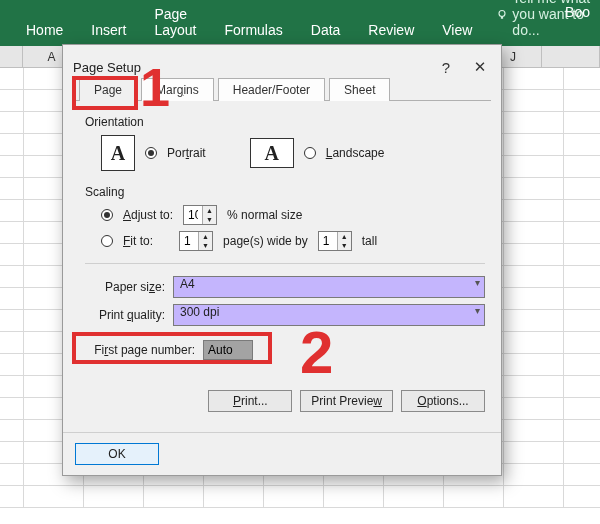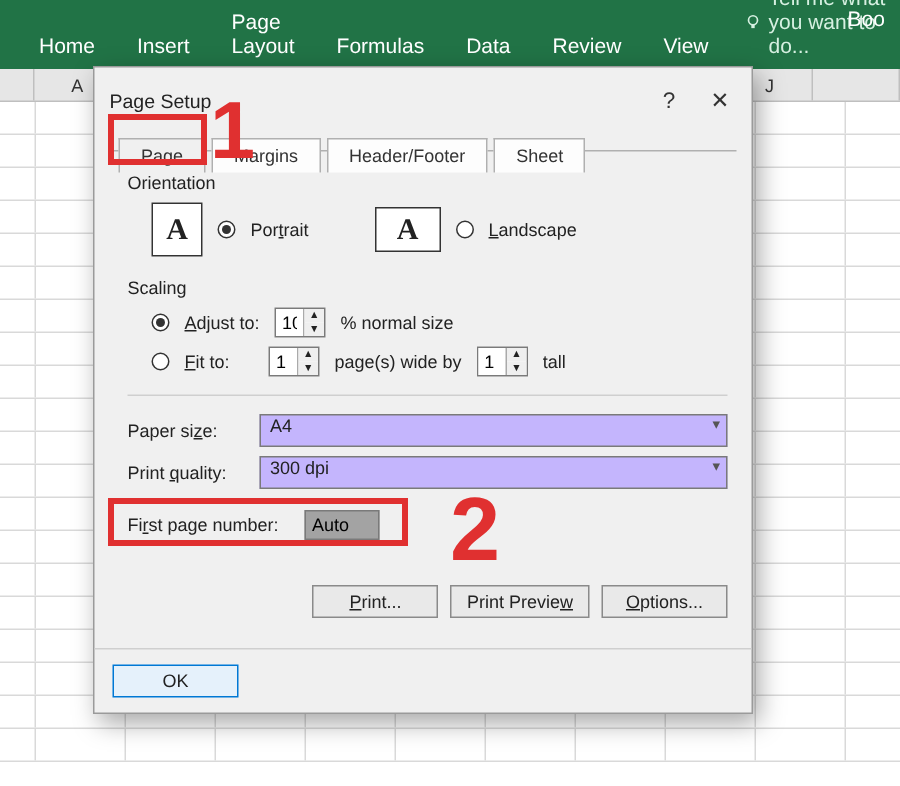--- a/index.html
+++ b/index.html
@@ -27,42 +27,42 @@
     background: #f0f0f0; border: 1px solid #9a9a9a;
     box-shadow: 4px 6px 16px rgba(0,0,0,0.35);
     display: flex; flex-direction: column;
     font-size: 12px; color: #222;
   }
   .dlg-title { height: 32px; display: flex; align-items: center; padding: 12px 4px 0 10px; font-size: 13px; }
   .dlg-title .spacer { flex: 1; }
   .dlg-title .ctl { width: 34px; height: 28px; display: flex; align-items: center; justify-content: center; font-size: 15px; color: #333; }
   .dlg-body { flex: 1; padding: 0 10px 0 10px; }
   .tabs { display: flex; gap: 4px; padding-left: 6px; }
-  .tab { background: #fdfdfd; border: 1px solid #b0b0b0; border-bottom: none; padding: 4px 14px; font-size: 12px; color: #333; position: relative; top: 15px; }
+  .tab { background: #fdfdfd; border: 1px solid #b0b0b0; border-bottom: none; padding: 4px 14px; font-size: 12px; color: #333; position: relative; top: 1px; }
   .tab.active { background: #f0f0f0; }
   .tabpanel { border-top: 1px solid #b0b0b0; padding: 10px 6px 6px 12px; }
 
   .section-label { margin: 4px 0 6px; }
   .orient-row, .scale-row, .pagesz-row { display: flex; align-items: center; gap: 10px; margin: 6px 0; }
   .portrait-box, .landscape-box { width: 34px; height: 36px; border: 1px solid #333; background: #fff; display: flex; align-items: center; justify-content: center; font-family: "Times New Roman", serif; font-size: 20px; font-weight: bold; }
   .landscape-box { width: 44px; height: 30px; }
   .radio { width: 12px; height: 12px; border: 1px solid #333; border-radius: 50%; display: inline-flex; align-items: center; justify-content: center; background: #fff; }
   .radio.on::after { content: ""; width: 6px; height: 6px; background: #333; border-radius: 50%; }
   .radiolabel { font-size: 12px; }
 
   .scaling { margin-top: 14px; }
   .spin { display: inline-flex; border: 1px solid #7a7a7a; background: #fff; height: 20px; }
   .spin input { border: none; width: 18px; padding: 0 4px; font-size: 12px; outline: none; }
   .spin .arrows { width: 14px; display: flex; flex-direction: column; border-left: 1px solid #aaa; }
   .spin .arrows span { flex: 1; display: flex; align-items: center; justify-content: center; font-size: 7px; line-height: 1; background: #efefef; }
 
   .sep { height: 1px; background: #cfcfcf; margin: 12px 0; }
 
   .field-row { display: flex; align-items: center; gap: 8px; margin: 6px 0; }
-  .field-row label { width: 80px; }
+  .field-row label { width: 80px; text-align: right; }
   .select { flex: 1; height: 22px; border: 1px solid #7a7a7a; background: #c4b5fd; display: flex; align-items: flex-start; justify-content: space-between; padding: 0 4px 0 6px; }
   .select .chev { font-size: 10px; color: #555; }
 
   .firstpage input { width: 50px; height: 20px; border: 1px solid #7a7a7a; padding: 0 4px; font-size: 12px; background: #a3a3a3; }
 
   .btn-row { display: flex; gap: 8px; justify-content: flex-end; margin-top: 30px; }
   .btn { min-width: 84px; height: 22px; border: 1px solid #8a8a8a; background: #e9e9e9; display: flex; align-items: center; justify-content: center; font-size: 12px; padding: 0 10px; }
 
   .dlg-footer { display: flex; gap: 10px; padding: 10px 12px; border-top: 1px solid #cfcfcf; }
   .btn.primary { border: 1px solid #0078d4; background: #e5f1fb; min-width: 84px; }

